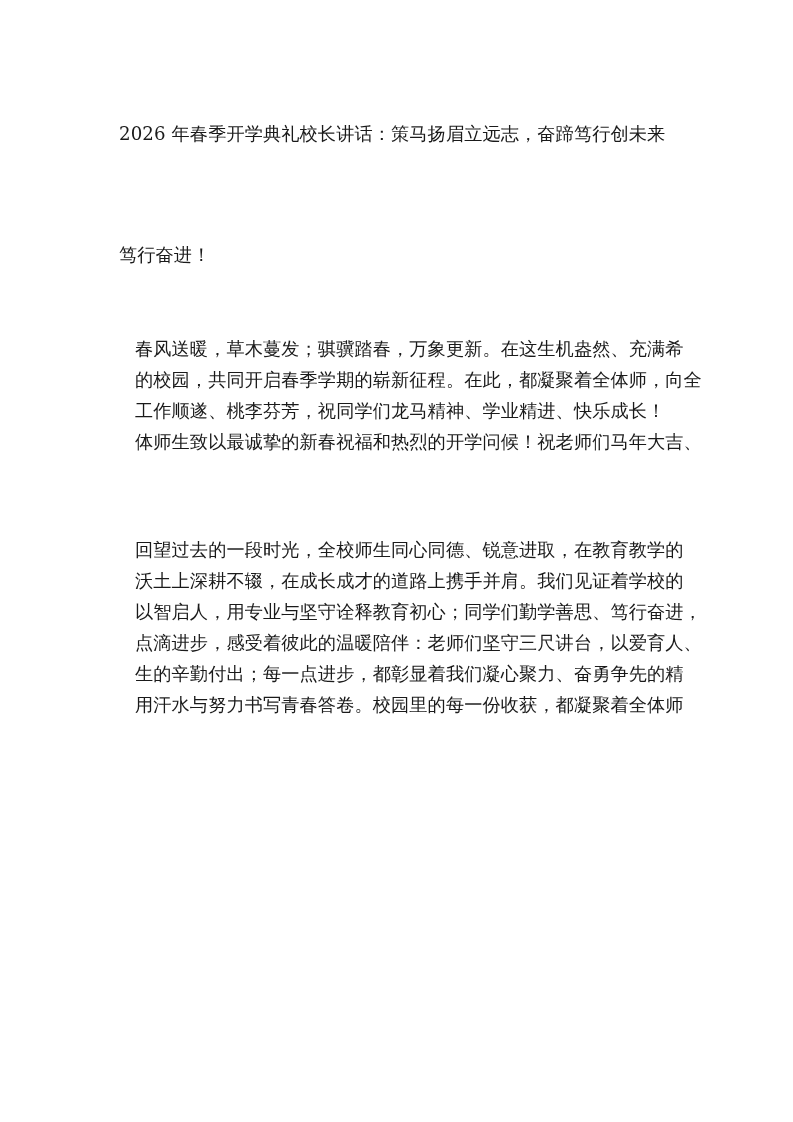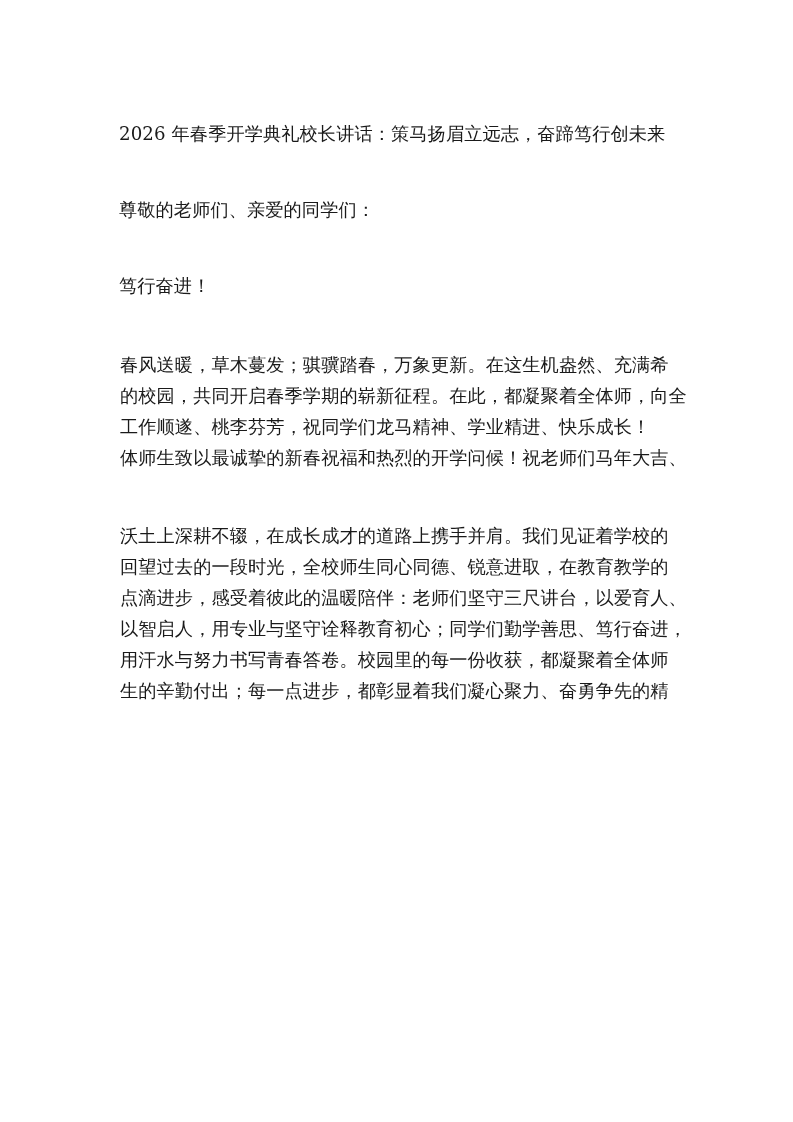--- a/index.html
+++ b/index.html
@@ -30,56 +30,55 @@
       width: 560px;
     }
     .line {
       font-size: 18.2px;
       line-height: 31px;
       height: 31px;
       white-space: nowrap;
       letter-spacing: 0.1px;
     }
     .para {
-      margin: 1px;
+      margin: 16px;
     }
     .gap-title { height: 45px; }
     .gap-salute { height: 45px; }
     .gap-greet { height: 47px; }
     .gap-p1 { height: 45px; }
     .gap-p2 { height: 46px; }
   </style>
 </head>
 <body>
 
 <div class="page">
   <div class="content">
 
     <div class="line">2026 年春季开学典礼校长讲话：策马扬眉立远志，奋蹄笃行创未来</div>
     <div class="gap-title"></div>
 
-    <div class="line">尊敬的老师们、亲爱的同学们：</div>
     <div class="gap-salute"></div>
 
     <div class="line">笃行奋进！</div>
     <div class="gap-greet"></div>
 
     <div class="para">
       <div class="line">春风送暖，草木蔓发；骐骥踏春，万象更新。在这生机盎然、充满希</div>
       <div class="line">的校园，共同开启春季学期的崭新征程。在此，都凝聚着全体师，向全</div>
       <div class="line">工作顺遂、桃李芬芳，祝同学们龙马精神、学业精进、快乐成长！</div>
       <div class="line">体师生致以最诚挚的新春祝福和热烈的开学问候！祝老师们马年大吉、</div>
     </div>
     <div class="gap-p1"></div>
 
     <div class="para">
+      <div class="line">回望过去的一段时光，全校师生同心同德、锐意进取，在教育教学的</div>
       <div class="line">沃土上深耕不辍，在成长成才的道路上携手并肩。我们见证着学校的</div>
-      <div class="line">回望过去的一段时光，全校师生同心同德、锐意进取，在教育教学的</div>
+      <div class="line">以智启人，用专业与坚守诠释教育初心；同学们勤学善思、笃行奋进，</div>
       <div class="line">点滴进步，感受着彼此的温暖陪伴：老师们坚守三尺讲台，以爱育人、</div>
-      <div class="line">以智启人，用专业与坚守诠释教育初心；同学们勤学善思、笃行奋进，</div>
+      <div class="line">生的辛勤付出；每一点进步，都彰显着我们凝心聚力、奋勇争先的精</div>
       <div class="line">用汗水与努力书写青春答卷。校园里的每一份收获，都凝聚着全体师</div>
-      <div class="line">生的辛勤付出；每一点进步，都彰显着我们凝心聚力、奋勇争先的精</div>
     </div>
     <div class="gap-p2"></div>
 
 
   </div>
 </div>
 
 </body></html>

